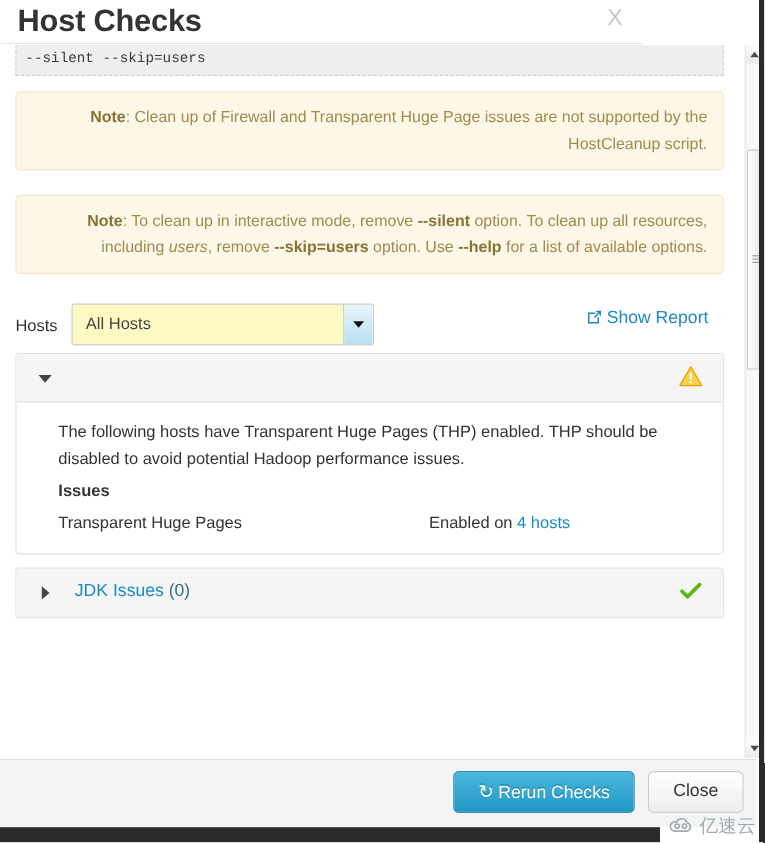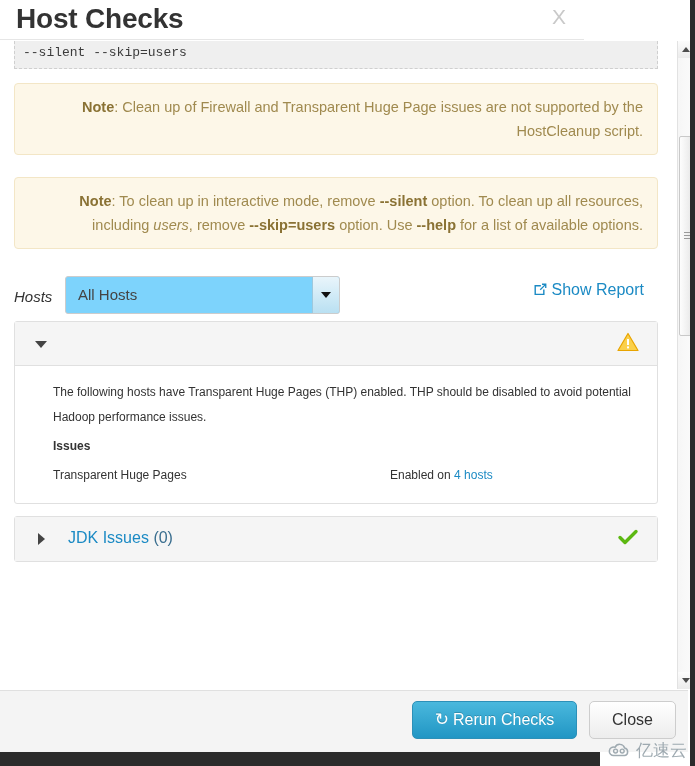--- a/index.html
+++ b/index.html
@@ -118,27 +118,27 @@
   .note b { color:#8a7234; }
   .note i { }
   .note .opt { font-weight:bold; color:#8a7234; }
 
   
   #hosts-row {
     position:relative; height:50px; margin-top:20px;
   }
   #hosts-label {
     position:absolute; left:0px; top:17px;
-    font-size:15px; color:#333;font-style:italic;
+    font-size:15px; color:#333;
   }
   #hosts-select-wrap {
     position:absolute; left:51px; top:5px;
     width:275px; height:38px;
     border:1px solid #ccc; border-radius:3px;
-    background:#7dd3fc;
+    background:#fef9c3;
   }
   #hosts-select-value {
     position:absolute; left:12px; top:9px;
     font-size:15px; color:#444;
   }
   #hosts-select-btn {
     position:absolute; right:0px; top:0px; width:27px; height:36px;
     background:linear-gradient(to bottom,#e9f5fb,#b9e0f2);
     border-left:1px solid #9dc8dd;
     border-radius:0 2px 2px 0;
@@ -184,21 +184,21 @@
   .panel-title {
     position:absolute; left:53px; top:12px;
     font-size:16px; color:#1b8ac4;
   }
   .panel-title .cnt { color:#3a6e8f; }
   .panel-status {
     position:absolute; right:18px; top:10px;
   }
   .panel-body {
     padding:14px 20px 16px 38px;
-    font-size:12px; color:#333; line-height:25px;
+    font-size:15px; color:#333; line-height:25px;
   }
   .panel-body .issues-hd { font-weight:bold; margin-top:4px; }
   .issue-row {
     position:relative; margin-top:4px; height:24px;
   }
   .issue-name { position:absolute; left:0; top:0; }
   .issue-value { position:absolute; left:337px; top:0; }
   .issue-value a { color:#1b8ac4; text-decoration:none; cursor:pointer; }
 
   

